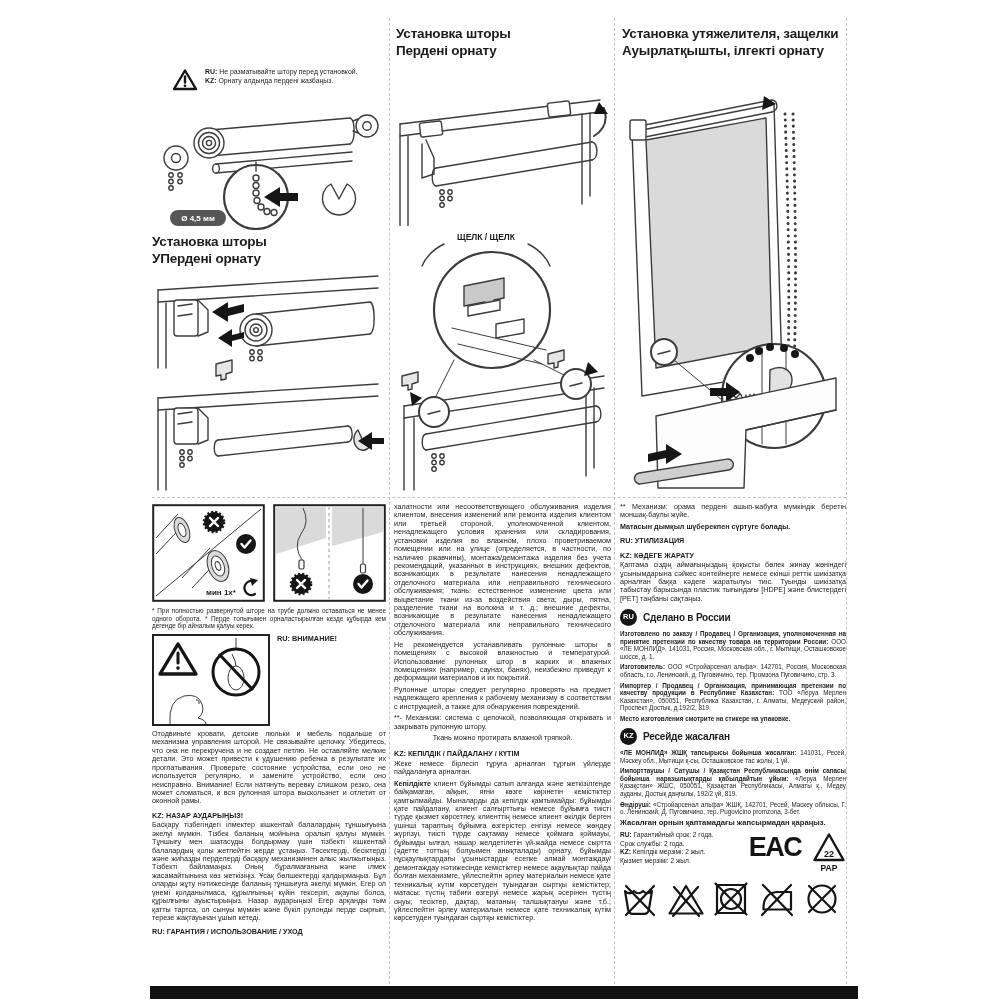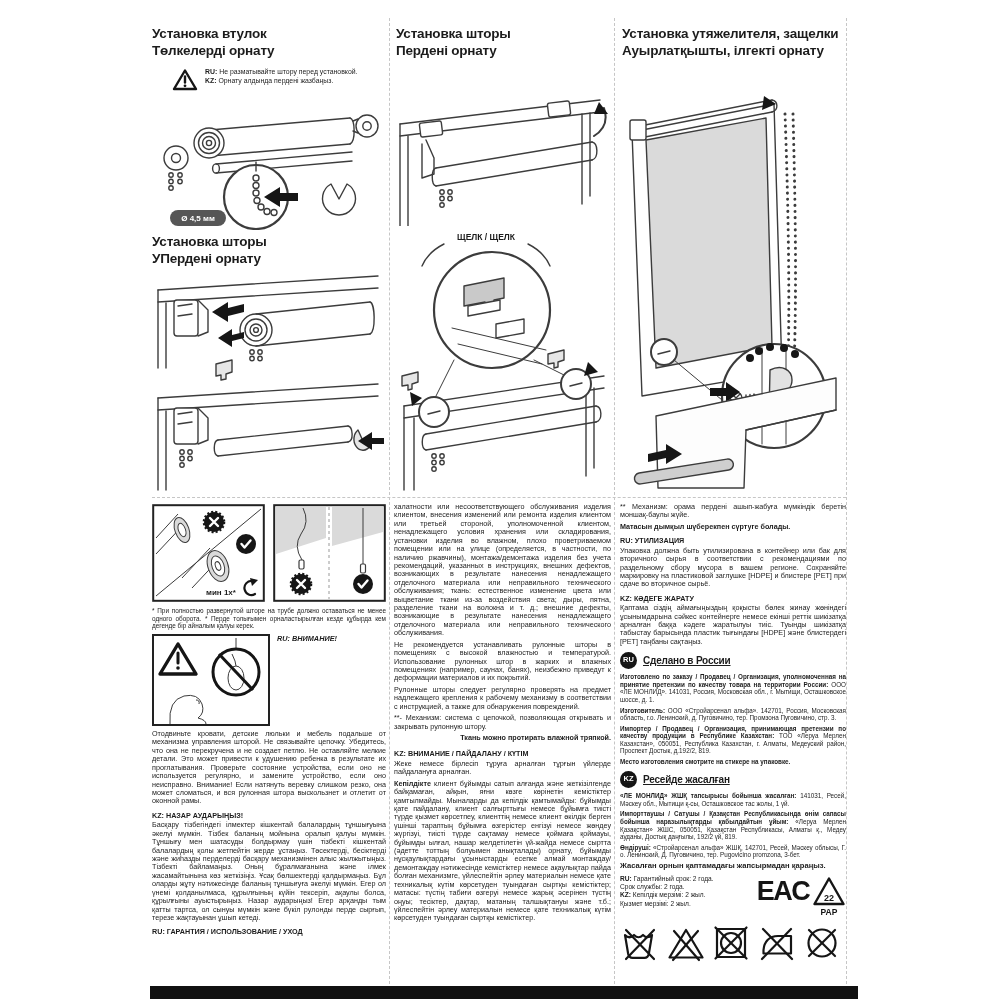--- a/index.html
+++ b/index.html
@@ -10,52 +10,48 @@
   .hline{position:absolute;height:0;border-top:1px dashed #c6c6c6;}
   .ttl{font-size:13.5px;font-weight:700;line-height:1.24;letter-spacing:-0.2px;}
   .warnrow{display:flex;gap:7px;align-items:flex-start;}
   .warntext{font-size:6.9px;line-height:1.3;}
   .body{font-size:7.2px;line-height:1.17;text-align:justify;}
   .body p{margin:0 0 3px;}
   .body .hd{font-weight:700;margin:6px 0 1px;text-align:left;}
   .xs{font-size:6.3px;line-height:1.2;text-align:justify;margin:0 0 3px;}
   .fnote{font-size:6.4px;line-height:1.2;text-align:justify;margin:5px 0 4px;}
   .attn{display:flex;gap:7px;margin:2px 0 4px;}
-  .attn .at{font-size:7.3px;line-height:1.25;width:108px;font-style:italic;}
+  .attn .at{font-size:7.3px;line-height:1.25;width:108px;}
   .boxrow{display:flex;gap:8px;}
-  .madehdr{display:flex;align-items:center;gap:6px;margin:6px 0 4px;text-decoration:underline;}
+  .madehdr{display:flex;align-items:center;gap:6px;margin:6px 0 4px;}
   .madehdr .big{font-size:10px;font-weight:700;letter-spacing:-0.2px;}
   .cbadge{display:inline-flex;width:17px;height:17px;border-radius:50%;background:#151515;color:#fff;
     font-size:7.5px;font-weight:700;align-items:center;justify-content:center;flex:0 0 17px;}
   .gline{display:block;font-size:6.6px;line-height:1.28;}
   .botrow{display:flex;justify-content:space-between;align-items:flex-start;margin-top:4px;}
-  .icons{display:flex;align-items:flex-start;}
+  .icons{display:flex;gap:8px;align-items:flex-start;}
   .care{display:flex;justify-content:space-between;margin-top:6px;padding-right:4px;}
   .footerbar{position:absolute;background:#111;left:150px;top:986px;width:708px;height:13px;}
   svg{display:block;}
   .ln{stroke:#3c3c3c;fill:none;stroke-width:1.4;stroke-linejoin:round;stroke-linecap:round;}
   .lnt{stroke:#3c3c3c;fill:none;stroke-width:1;stroke-linejoin:round;}
   .blk{fill:#161616;stroke:none;}
   .ci{stroke:#151515;fill:none;stroke-width:2.2;stroke-linejoin:round;stroke-linecap:round;}
   b{font-weight:700;}
 </style>
 </head>
 <body>
 
 <div class="sheet">
 
   <div class="vline" style="left:389px"></div>
   <div class="vline" style="left:614px"></div>
   <div class="vline" style="left:846px"></div>
   <div class="hline" style="left:152px;top:497px;width:694px"></div>
 
-  <div class="abs ttl" style="left:152px;top:26px;width:234px">
-    <div>Установка втулок</div>
-    <div>Төлкелерді орнату</div>
-  </div>
 
   <div class="abs warnrow" style="left:172px;top:68px;width:212px">
     <svg width="26" height="24" viewBox="0 0 26 24">
       <path d="M13,2.5 L24,21 H2 Z" fill="#fff" stroke="#151515" stroke-width="2.4" stroke-linejoin="round"></path>
       <line x1="13" y1="8.5" x2="13" y2="14.5" stroke="#151515" stroke-width="2.4" stroke-linecap="round"></line>
       <circle cx="13" cy="17.8" r="1.4" fill="#151515"></circle>
     </svg>
     <div class="warntext">
       <div><b>RU:</b> <span>Не разматывайте штору перед установкой.</span></div>
       <div><b>KZ:</b> <span>Орнату алдында пердені жазбаңыз.</span></div>
@@ -368,31 +364,30 @@
       <p>Басқару тізбегіндегі ілмектер кішкентай балалардың тұншығуына әкелуі мүмкін. Тізбек баланың мойнына оралып қалуы мүмкін. Тұншығу мен шатасуды болдырмау үшін тізбекті кішкентай балалардың қолы жетпейтін жерде ұстаңыз. Төсектерді, бесіктерді және жиһазды перделерді басқару механизмінен алыс жылжытыңыз. Тізбекті байламаңыз. Оның бұралмағанына және ілмек жасамайтынына көз жеткізіңіз. Ұсақ бөлшектерді қалдырмаңыз. Бұл оларды жұту нәтижесінде баланың тұншығуға әкелуі мүмкін. Егер ол үнемі қолданылмаса, құрылғының күйін тексеріп, ақаулы болса, құрылғыны ауыстырыңыз. Назар аударыңыз! Егер арқанды тым қатты тартса, ол сынуы мүмкін және бүкіл рулонды перде сырғып, терезе жақтауынан ұшып кетеді.</p>
       <div class="hd">RU: ГАРАНТИЯ / ИСПОЛЬЗОВАНИЕ / УХОД</div>
     </div>
   </div>
 
   <div class="abs body" style="left:394px;top:503px;width:217px">
     <p>халатности или несоответствующего обслуживания изделия клиентом, внесения изменений или ремонта изделия клиентом или третьей стороной, уполномоченной клиентом, ненадлежащего условия хранения или складирования, установки изделия во влажном, плохо проветриваемом помещении или на улице (определяется, в частности, по наличию ржавчины), монтажа/демонтажа изделия без учета рекомендаций, указанных в инструкциях, внешних дефектов, возникающих в результате нанесения ненадлежащего отделочного материала или неправильного технического обслуживания; ткань: естественное изменение цвета или выцветание ткани из-за воздействия света; дыры, пятна, разделение ткани на волокна и т. д.; внешние дефекты, возникающие в результате нанесения ненадлежащего отделочного материала или неправильного технического обслуживания.</p>
     <p>Не рекомендуется устанавливать рулонные шторы в помещениях с высокой влажностью и температурой. Использование рулонных штор в жарких и влажных помещениях (например, саунах, банях), неизбежно приведут к деформации материалов и их покрытий.</p>
     <p>Рулонные шторы следует регулярно проверять на предмет надлежащего крепления к рабочему механизму в соответствии с инструкцией, а также для обнаружения повреждений.</p>
     <p>**- Механизм: система с цепочкой, позволяющая открывать и закрывать рулонную штору.</p>
-    <p style="font-weight:700;text-align:right">Ткань можно протирать влажной тряпкой.</p>
-    <div class="hd" style="margin-top:8px">KZ: ВНИМАНИЕ / ПАЙДАЛАНУ / КҮТІМ</div>
+    <p style="font-weight:400;text-align:center">Ткань можно протирать влажной тряпкой.</p>
+    <div class="hd" style="margin-top:8px">KZ: КЕПІЛДІК / ПАЙДАЛАНУ / КҮТІМ</div>
     <p>Жеке немесе бірлесіп тұруға арналған тұрғын үйлерде пайдалануға арналған.</p>
     <p><b>Кепілдікте</b><span> клиент бұйымды сатып алғанда және жеткізілгенде байқамаған, айқын, яғни көзге көрінетін кемістіктер қамтылмайды. Мыналарды да кепілдік қамтымайды: бұйымды қате пайдалану, клиент салғырттығы немесе бұйымға тиісті түрде қызмет көрсетпеу, клиенттің немесе клиент өкілдік берген үшінші тараптың бұйымға өзгерістер енгізуі немесе жөндеу жүргізуі, тиісті түрде сақтамау немесе қоймаға қоймауы, бұйымды ылғал, нашар желдетілетін үй-жайда немесе сыртта (әдетте тоттың болуымен анықталады) орнату, бұйымды нұсқаулықтардағы ұсыныстарды есепке алмай монтаждау/демонтаждау нәтижесінде кемістіктер немесе ақаулықтар пайда болған механизмге, үйлеспейтін әрлеу материалын немесе қате техникалық күтім көрсетуден туындаған сыртқы кемістіктер; матасы: түстің табиғи өзгеруі немесе жарық әсерінен түстің оңуы; тесіктер, дақтар, матаның талшықтануы және т.б.; үйлеспейтін әрлеу материалын немесе қате техникалық күтім көрсетуден туындаған сыртқы кемістіктер.</span></p>
   </div>
 
   <div class="abs body" style="left:620px;top:503px;width:226px">
     <p>** Механизм: орама пердені ашып-жабуға мүмкіндік беретін моншақ-баулы жүйе.</p>
     <p style="font-weight:700;text-align:left">Матасын дымқыл шүберекпен сүртуге болады.</p>
     <div class="hd" style="margin-top:6px">RU: УТИЛИЗАЦИЯ</div>
-    <p>Упаковка должна быть утилизирована в контейнер или бак для вторичного сырья в соответствии с рекомендациями по раздельному сбору мусора в вашем регионе. Сохраняйте маркировку на пластиковой заглушке [HDPE] и блистере [PET] при сдаче во вторичное сырьё.</p>
     <div class="hd">KZ: КӘДЕГЕ ЖАРАТУ</div>
     <p>Қаптама сіздің аймағыңыздың қоқысты бөлек жинау жөніндегі ұсынымдарына сәйкес контейнерге немесе екінші реттік шикізатқа арналған баққа кәдеге жаратылуы тиіс. Туынды шикізатқа табыстау барысында пластик тығындағы [HDPE] және блистердегі [PET] таңбаны сақтаңыз.</p>
 
     <div class="madehdr">
       <span class="cbadge">RU</span>
       <span class="big">Сделано в России</span>
     </div>
     <p class="xs"><b>Изготовлено по заказу / Продавец / Организация, уполномоченная на принятие претензии по качеству товара на территории России:</b><span> ООО «ЛЕ МОНЛИД». 141031, Россия, Московская обл., г. Мытищи, Осташковское шоссе, д. 1.</span></p>
     <p class="xs"><b>Изготовитель:</b><span> ООО «Стройарсенал альфа». 142701, Россия, Московская область, г.о. Ленинский, д. Пуговичино, тер. Промзона Пуговичино, стр. 3.</span></p>
     <p class="xs"><b>Импортер / Продавец / Организация, принимающая претензии по качеству продукции в Республике Казахстан:</b><span> ТОО «Леруа Мерлен Казахстан», 050051, Республика Казахстан, г. Алматы, Медеуский район, Проспект Достык, д.192/2, 819.</span></p>

